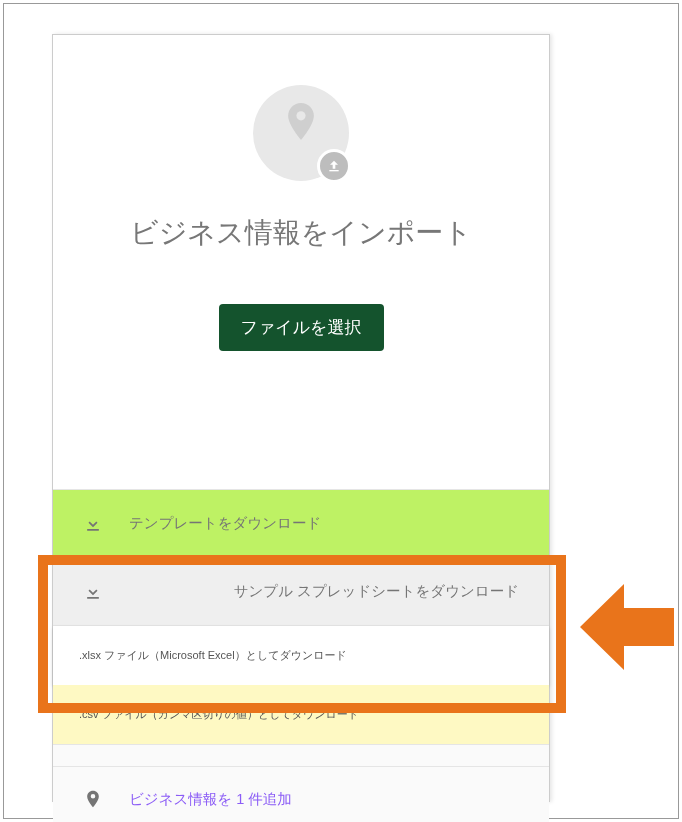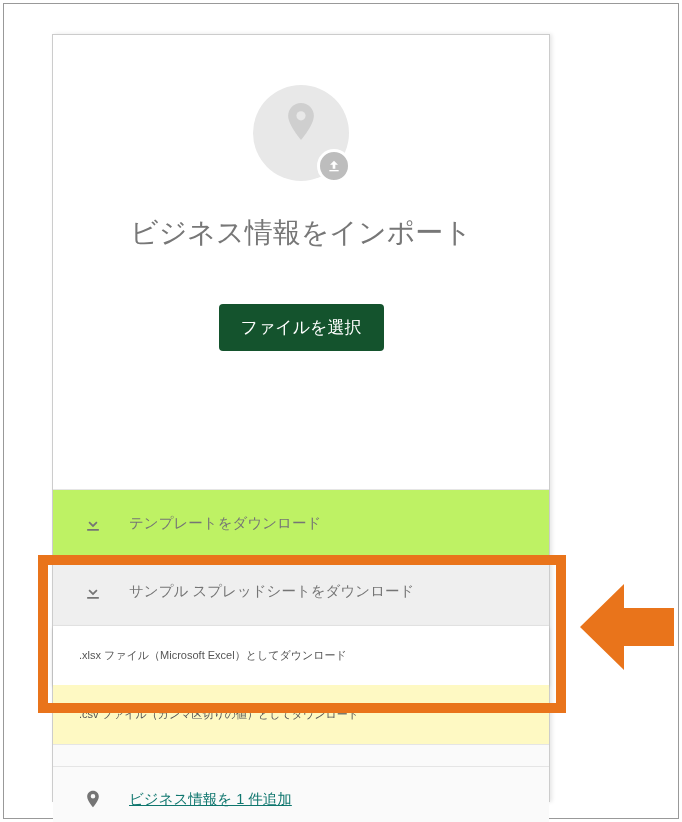--- a/index.html
+++ b/index.html
@@ -80,20 +80,21 @@
       display: flex;
       align-items: center;
       padding: 22px 30px;
       border-bottom: 1px solid #e5e5e5;
       background: #bef264;
       cursor: pointer;
       min-height: 66px;
     }
     .list-row.expanded {
       background: #efefef;
+      justify-content: space-between;
     }
     .list-row .row-icon {
       width: 32px;
       flex-shrink: 0;
       color: #757575;
       display: flex;
       align-items: center;
     }
     .list-row .row-label {
       color: #757575;
@@ -117,21 +118,21 @@
     }
     .spacer { height: 22px; background: #fafafa; border-bottom: 1px solid #e5e5e5; }
     .last-row {
       display: flex;
       align-items: center;
       padding: 22px 30px;
       background: #fafafa;
       cursor: pointer;
     }
     .last-row .row-icon { width: 32px; flex-shrink: 0; color: #757575; display:flex; align-items:center;}
-    .last-row .row-label { color: #0f766e; font-size: 14.5px; padding-left: 14px; text-decoration: underline; }
+    .last-row .row-label { color: #8b5cf6; font-size: 14.5px; padding-left: 14px; }
 
     
     .highlight-box {
       position: absolute;
       left: 34px;
       top: 551px;
       width: 528px;
       height: 158px;
       border: 10px solid #e9741b;
       pointer-events: none;

